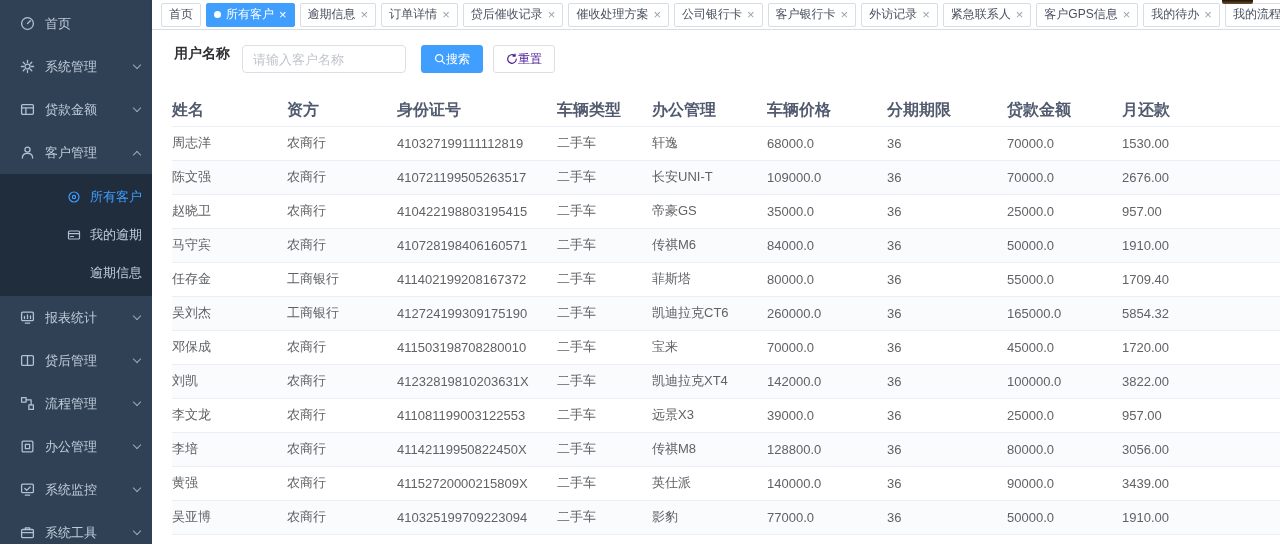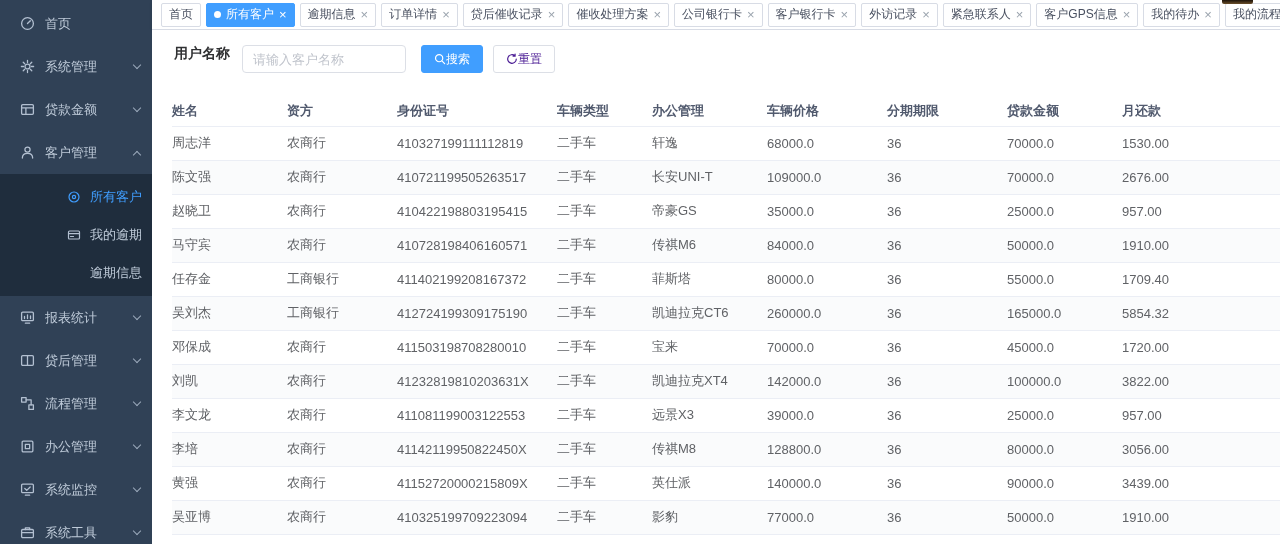--- a/index.html
+++ b/index.html
@@ -38,21 +38,21 @@
   .search-input { width:164px; height:28px; border:1px solid #dcdfe6; border-radius:4px; padding:0 10px; font-size:13px; color:#606266; font-family:inherit; }
   .search-input::placeholder { color:#c0c4cc; }
   .btn { height:28px; display:inline-flex; align-items:center; gap:0; border-radius:3px; font-size:12px; padding:0 12px; cursor:pointer; }
   .btn-primary { background:#409eff; border:1px solid #409eff; color:#fff; margin-left:15px; }
   .btn-plain { background:#fff; border:1px solid #dcdfe6; color:#4c1d95; margin-left:10px; }
   svg.bic { stroke:currentColor; fill:none; stroke-width:1.4; stroke-linecap:round; }
 
   
   .tbl-wrap { margin:8px 20px 0; }
   table { width:1088px; border-collapse:collapse; table-layout:fixed; }
-  th { height:30px; text-align:left; font-size:13px; font-weight:bold; color:#515a6e; border-bottom:1px solid #ebeef5; }
+  th { height:30px; text-align:left; font-size:16px; font-weight:bold; color:#515a6e; border-bottom:1px solid #ebeef5; }
   td { height:34px; font-size:13px; color:#606266; border-bottom:1px solid #ebeef5; white-space:nowrap; overflow:hidden; }
   tbody tr:nth-child(even) { background:#fafbfc; }
   th.col-act, td.col-act { text-align:right; }
 </style>
 </head>
 <body>
 
 <nav class="sidebar">
   <div class="menu-item">
     <span class="mi">

